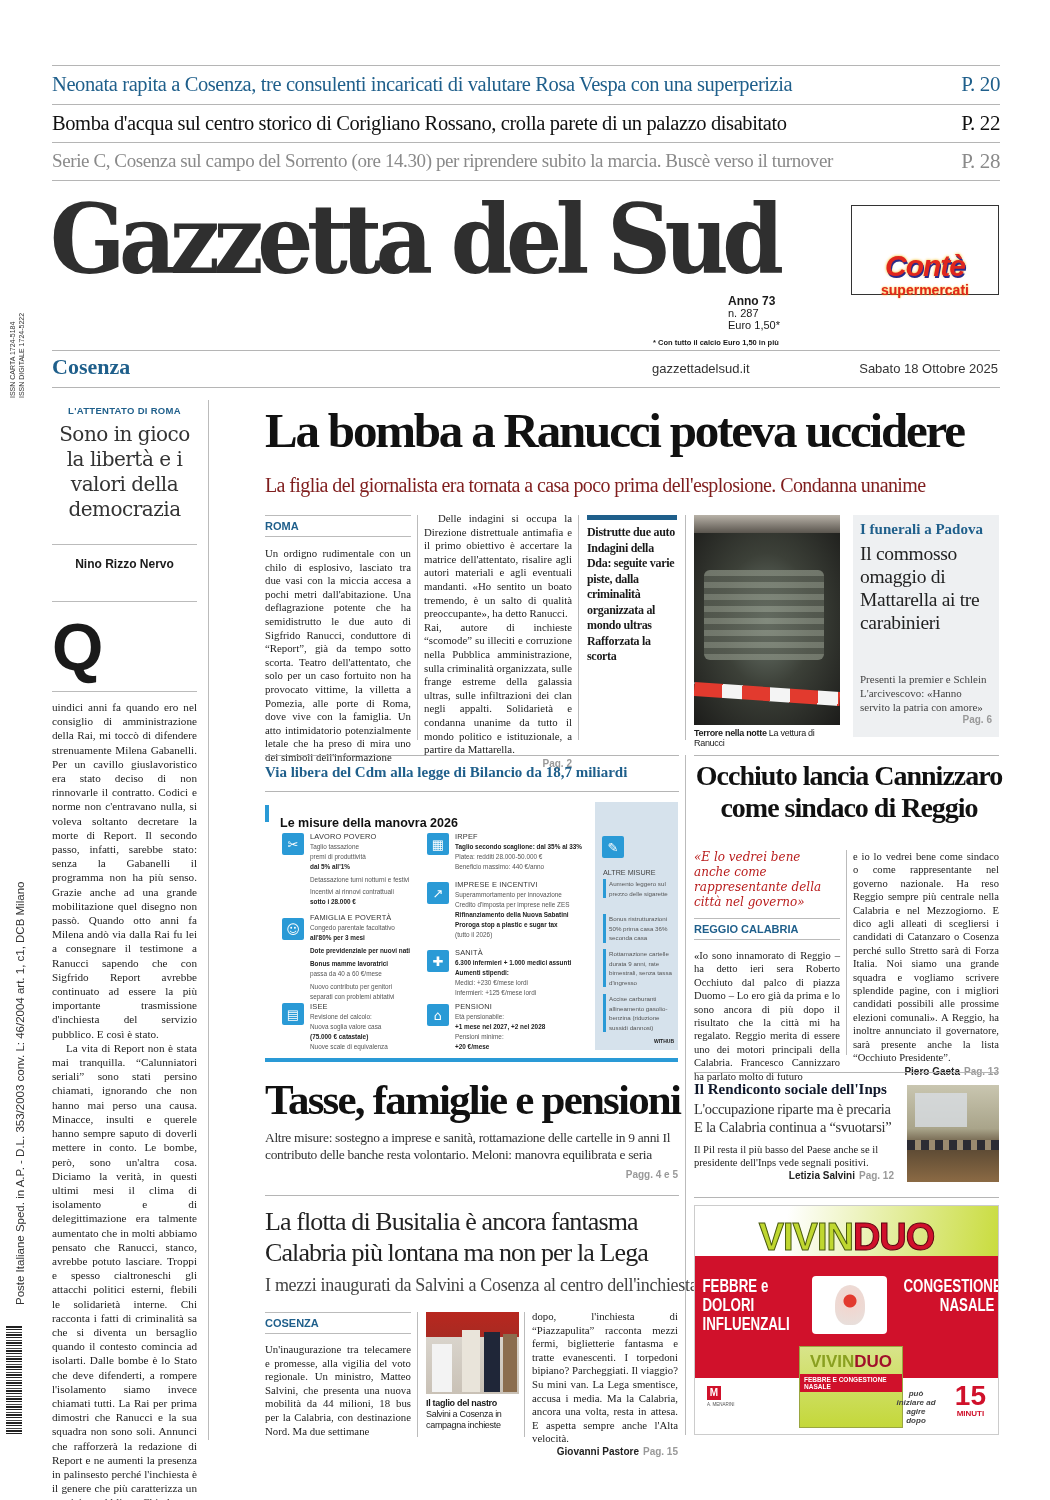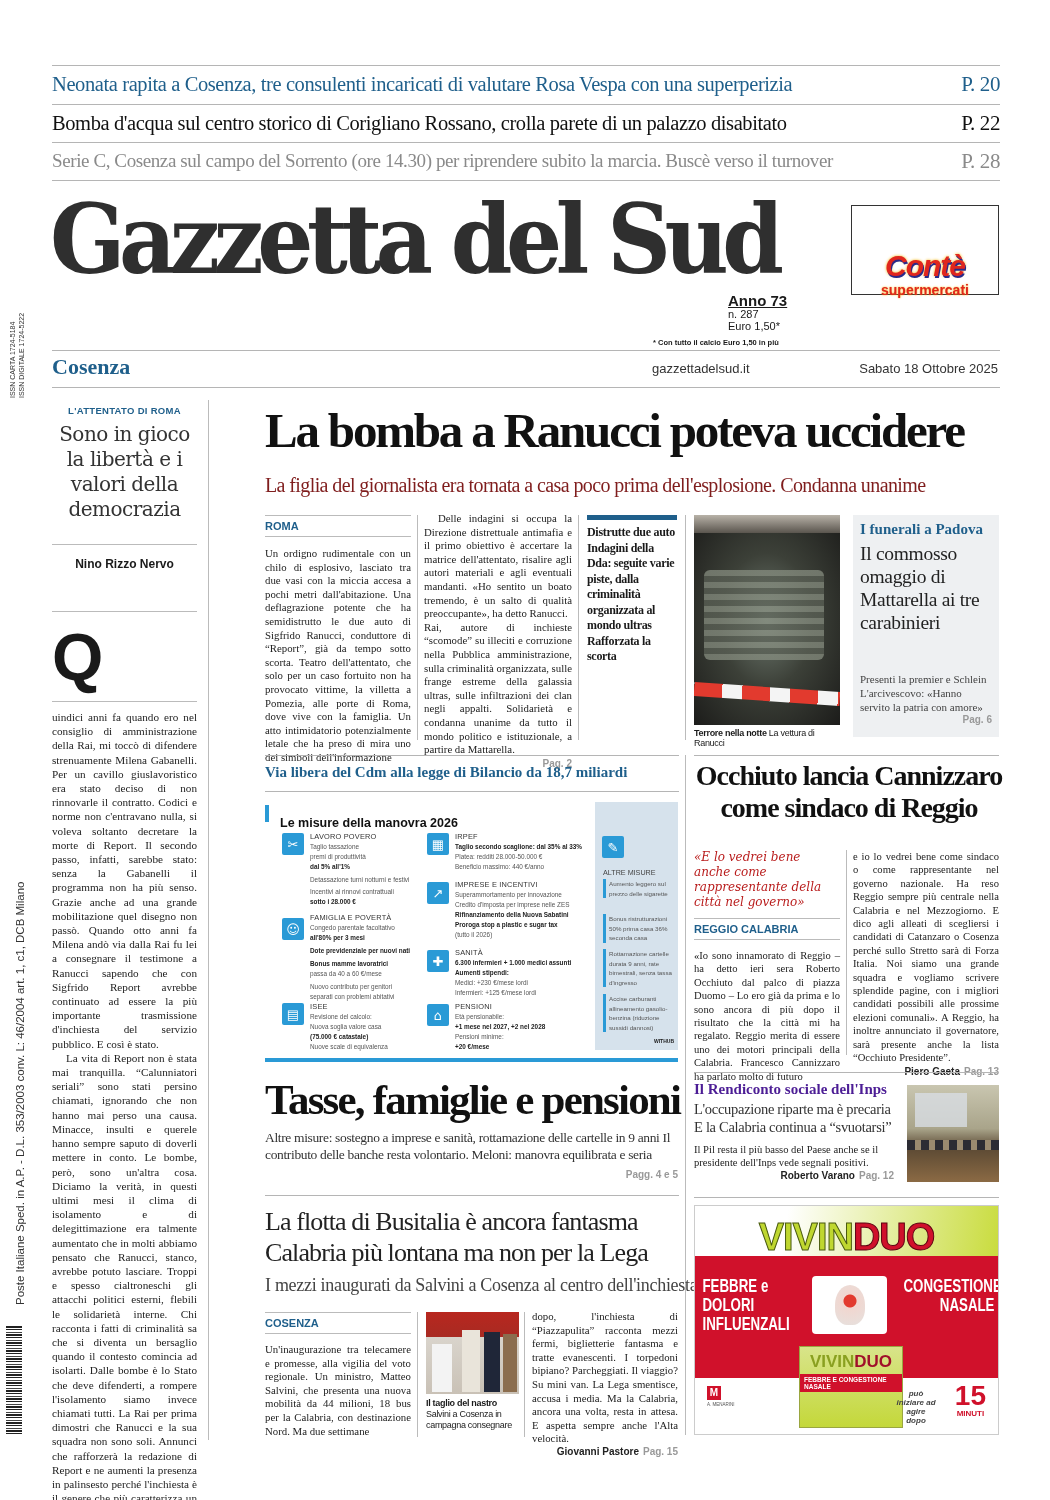--- a/index.html
+++ b/index.html
@@ -9,35 +9,35 @@
   
   .teaser { position: absolute; left: 52px; width: 948px; height: 36px; display: flex; justify-content: space-between; align-items: center; font-family: "Liberation Serif", serif; font-size: 20.5px; letter-spacing: -0.4px; }
   .teaser .pg { font-size: 21px; }
 
   
   .masthead { position: absolute; left: 50px; top: 192px; font-family: "DejaVu Serif", serif; font-weight: bold; font-size: 96px; letter-spacing: -7px; color: #2f2f2f; transform: scaleX(0.92); transform-origin: left top; line-height: 1; }
   .logo-box { position: absolute; left: 851px; top: 205px; width: 148px; height: 90px; border: 1px solid #333; display: flex; flex-direction: column; align-items: center; justify-content: center; }
   .logo-main { font-family: "Liberation Sans", sans-serif; font-weight: bold; font-style: italic; font-size: 30px; color: #e0261e; letter-spacing: -1px; text-shadow: 1px 2px 0 #2a2a8a, 0 0 3px #f2b300; line-height: 1; margin-top: 48px; }
   .logo-sub { font-family: "Liberation Sans", sans-serif; font-weight: bold; font-size: 14px; color: #e0261e; text-shadow: 0 0 2px #f2b300; line-height: 1; margin-top: 2px; }
   .issue { position: absolute; left: 728px; top: 295px; font-family: "Liberation Sans", sans-serif; font-size: 11px; line-height: 12px; }
-  .issue b { font-size: 15px; text-decoration: underline; }
+  .issue b { font-size: 12px; }
   .price-note { position: absolute; left: 653px; top: 338px; font-family: "Liberation Sans", sans-serif; font-size: 7.5px; font-weight: bold; }
   .edition { position: absolute; left: 52px; top: 354px; font-family: "Liberation Serif", serif; font-weight: bold; font-size: 22px; color: #1f5f8b; }
   .site { position: absolute; left: 652px; top: 361px; font-family: "Liberation Sans", sans-serif; font-size: 13px; color: #333; }
   .date { position: absolute; right: 52px; top: 361px; font-family: "Liberation Sans", sans-serif; font-size: 13px; color: #333; }
 
   
   .vert { position: absolute; font-family: "Liberation Sans", sans-serif; color: #333; transform: rotate(-90deg); transform-origin: left top; white-space: nowrap; }
   .barcode { position: absolute; left: 6px; top: 1326px; width: 16px; height: 110px; background: repeating-linear-gradient(180deg, #222 0 2px, #fff 2px 3px, #222 3px 4px, #fff 4px 6px, #444 6px 7px, #fff 7px 8px); }
 
   
   .col-left { position: absolute; left: 52px; top: 405px; width: 145px; }
   .kicker { font-family: "Liberation Sans", sans-serif; font-weight: bold; font-size: 9.5px; color: #1f5f8b; text-align: center; letter-spacing: 0.3px; }
   .op-title { font-family: "DejaVu Serif", serif; font-size: 20px; font-weight: normal; text-align: center; line-height: 25px; margin-top: 6px; color: #333; letter-spacing: -0.5px; }
-  .byline-box { border-top: 1px solid #bbb; border-bottom: 1px solid #bbb; margin-top: 22px; padding: 12px 0; text-align: center; font-family: "Liberation Sans", sans-serif; font-weight: bold; font-size: 12px; height: 68px; }
+  .byline-box { border-top: 1px solid #bbb; border-bottom: 1px solid #bbb; margin-top: 22px; padding: 12px 0; text-align: center; font-family: "Liberation Sans", sans-serif; font-weight: bold; font-size: 12px; height: 58px; }
   .dropcap { font-family: "Liberation Sans", sans-serif; font-weight: 900; font-size: 66px; line-height: 1; margin-top: 12px; height: 78px; border-bottom: 1px solid #bbb; padding-bottom: 4px; }
   .body-text { font-family: "Liberation Serif", serif; font-size: 11.2px; line-height: 14.2px; text-align: justify; hyphens: auto; color: #222; }
   .body-text p + p { text-indent: 14px; }
   .vline { position: absolute; width: 1px; background: #bbb; }
 
   
   .lead-title { position: absolute; left: 265px; top: 405px; font-family: "Liberation Serif", serif; font-weight: bold; font-size: 49px; letter-spacing: -2.2px; line-height: 1.05; color: #111; }
   .lead-sub { position: absolute; left: 265px; top: 474px; font-family: "Liberation Serif", serif; font-size: 20px; letter-spacing: -0.6px; color: #7f1d1d; }
   .section-tag { font-family: "Liberation Sans", sans-serif; font-weight: bold; font-size: 11px; color: #1f5f8b; padding: 4px 0; border-top: 1px solid #bbb; border-bottom: 1px solid #bbb; }
   .pag { font-family: "Liberation Sans", sans-serif; font-weight: bold; font-size: 10px; color: #999; text-align: right; }
@@ -65,21 +65,21 @@
   .altre { position: absolute; left: 330px; top: 2px; width: 83px; height: 248px; background: #d6e2ec; }
   .altre .it { position: absolute; left: 8px; font-family: "Liberation Sans", sans-serif; font-size: 6.2px; line-height: 9.5px; color: #555; border-left: 3px solid #2a9ad6; padding-left: 3px; }
   .info-bottom { position: absolute; left: 0; bottom: 0; width: 413px; height: 4px; background: #2a9ad6; }
 
   .tasse-title { position: absolute; left: 265px; top: 1075px; font-family: "Liberation Serif", serif; font-weight: bold; font-size: 43px; letter-spacing: -1.8px; color: #111; }
   .tasse-sub { position: absolute; left: 265px; top: 1129px; width: 415px; font-family: "Liberation Serif", serif; font-size: 13.5px; line-height: 17px; color: #333; letter-spacing: -0.35px; }
 
   .occhiuto-title { position: absolute; left: 694px; top: 760px; font-family: "Liberation Serif", serif; font-weight: bold; font-size: 28px; line-height: 32px; letter-spacing: -1px; color: #111; }
   .quote { font-family: "DejaVu Serif", serif; font-size: 12px; line-height: 15px; color: #b91c1c; font-style: italic; }
 
-  .inps-k { position: absolute; left: 694px; top: 1081px; font-family: "Liberation Serif", serif; font-weight: bold; font-size: 15px; color: #4c1d95; }
+  .inps-k { position: absolute; left: 694px; top: 1081px; font-family: "Liberation Serif", serif; font-weight: bold; font-size: 15px; color: #0f172a; }
   .inps-t { position: absolute; left: 694px; top: 1100px; width: 200px; font-family: "Liberation Serif", serif; font-size: 14.5px; line-height: 18px; color: #333; letter-spacing: -0.3px; }
   .inps-d { position: absolute; left: 694px; top: 1143px; width: 200px; font-family: "Liberation Serif", serif; font-size: 10.6px; line-height: 13px; color: #222; }
 
   .busit-title { position: absolute; left: 265px; top: 1206px; font-family: "Liberation Serif", serif; font-size: 26px; line-height: 31px; letter-spacing: -0.9px; color: #222; }
   .busit-sub { position: absolute; left: 265px; top: 1275px; font-family: "Liberation Serif", serif; font-size: 18px; color: #444; letter-spacing: -0.3px; }
 
   
   .ad { position: absolute; left: 694px; top: 1205px; width: 305px; height: 230px; border: 1px solid #ccc; overflow: hidden; background: #fff; }
   .ad-top { position: absolute; left: 0; top: 0; width: 100%; height: 50px; background: linear-gradient(100deg, #fff 30%, #c9dc3e 100%); }
   .ad-red { position: absolute; left: 0; top: 50px; width: 100%; height: 122px; background: #d0112b; }
@@ -298,21 +298,21 @@
   <div class="pag" style="margin-top:1px;">
     <b>Piero Gaeta</b><span>Pag. 13</span>
   </div>
 </div>
 <div class="hr" style="left:694px; top:1072px; width:305px;"></div>
 
 <div class="inps-k">Il Rendiconto sociale dell'Inps</div>
 <div class="inps-t">L'occupazione riparte ma è precaria E la Calabria continua a “svuotarsi”</div>
 <div class="inps-d">Il Pil resta il più basso del Paese anche se il presidente dell'Inps vede segnali positivi.</div>
 <div class="pag" style="position:absolute; left:694px; top:1170px; width:200px;">
-  <b>Roberto Varano</b><span>Pag. 12</span>
+  <b>Letizia Salvini</b><span>Pag. 12</span>
 </div>
 <div class="photo" style="left:907px; top:1085px; width:92px; height:97px; background:linear-gradient(180deg,#c9c6b0 0%,#a9a48a 45%,#5c4a34 65%,#8b6a44 100%);">
   <div style="position:absolute; left:8px; top:8px; width:52px; height:34px; background:#d8dde4; opacity:0.8;"></div>
   <div style="position:absolute; left:0; top:55px; width:100%; height:10px; background:repeating-linear-gradient(90deg,#2c2c34 0 8px,#9a8a70 8px 14px);"></div>
 </div>
 <div class="hr" style="left:694px; top:1197px; width:305px;"></div>
 
 <div class="busit-title" style="width:420px;">La flotta di Busitalia è ancora fantasma Calabria più lontana ma non per la Lega</div>
 <div class="busit-sub">I mezzi inaugurati da Salvini a Cosenza al centro dell'inchiesta di “Piazzapulita”</div>
 <div style="position:absolute; left:265px; top:1312px; width:146px;">
@@ -321,21 +321,21 @@
 </div>
 <div class="vline" style="left:417px; top:1312px; height:125px;"></div>
 <div class="photo" style="left:426px; top:1312px; width:93px; height:82px; background:linear-gradient(180deg,#b8271f 0%,#a82a22 30%,#d9d4cc 30%,#c9c1b6 100%);">
   <div style="position:absolute; left:36px; top:18px; width:18px; height:62px; background:#e9e4da;"></div>
   <div style="position:absolute; left:58px; top:20px; width:16px; height:60px; background:#1f2638;"></div>
   <div style="position:absolute; left:77px; top:22px; width:14px; height:58px; background:#8b6d4e;"></div>
   <div style="position:absolute; left:6px; top:32px; width:20px; height:48px; background:#f3f3f3;"></div>
 </div>
 <div class="caption" style="position:absolute; left:426px; top:1398px; width:100px; font-size:9px; line-height:11px;">
   <b>Il taglio del nastro</b><br>
-  <span>Salvini a Cosenza in campagna consegnare</span>
+  <span>Salvini a Cosenza in campagna inchieste</span>
 </div>
 <div class="vline" style="left:524px; top:1312px; height:125px;"></div>
 <div style="position:absolute; left:532px; top:1310px; width:146px;">
   <div class="body-text" style="font-size:10.8px; line-height:13.6px;">dopo, l'inchiesta di “Piazzapulita” racconta mezzi fermi, biglietterie fantasma e tratte evanescenti. I torpedoni bipiano? Parcheggiati. Il viaggio? Su mini van. La Lega smentisce, accusa i media. Ma la Calabria, ancora una volta, resta in attesa. E aspetta sempre anche l'Alta velocità.</div>
   <div class="pag">
     <b>Giovanni Pastore</b><span>Pag. 15</span>
   </div>
 </div>
 
 <div class="ad">

